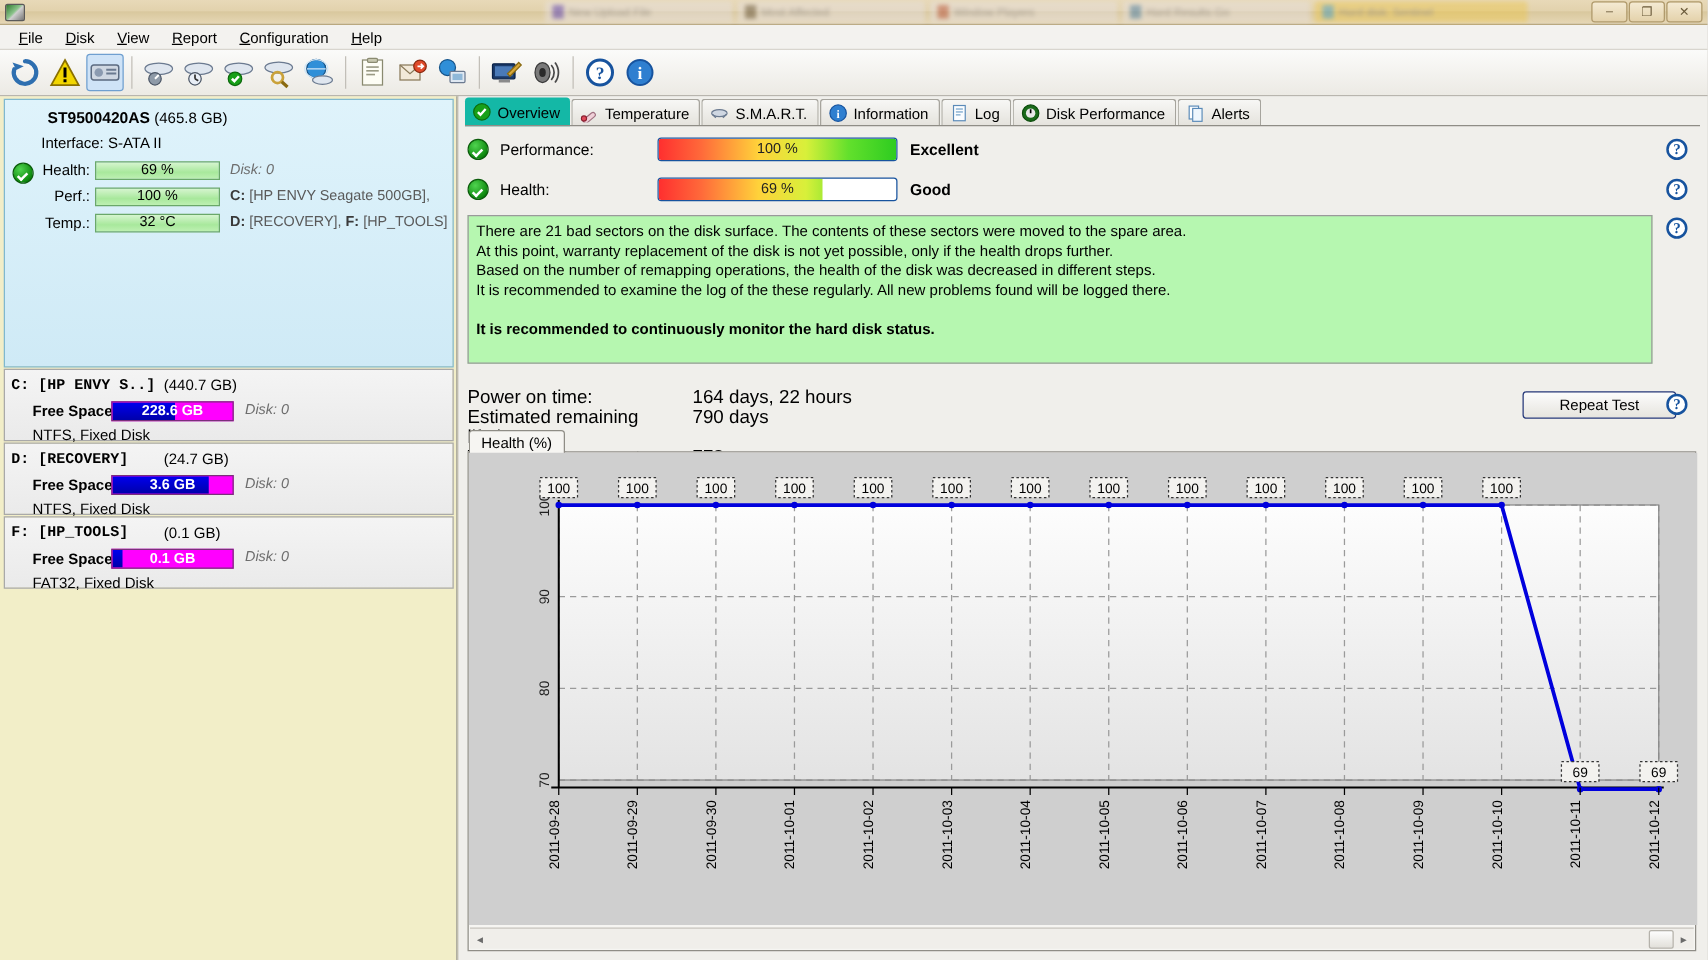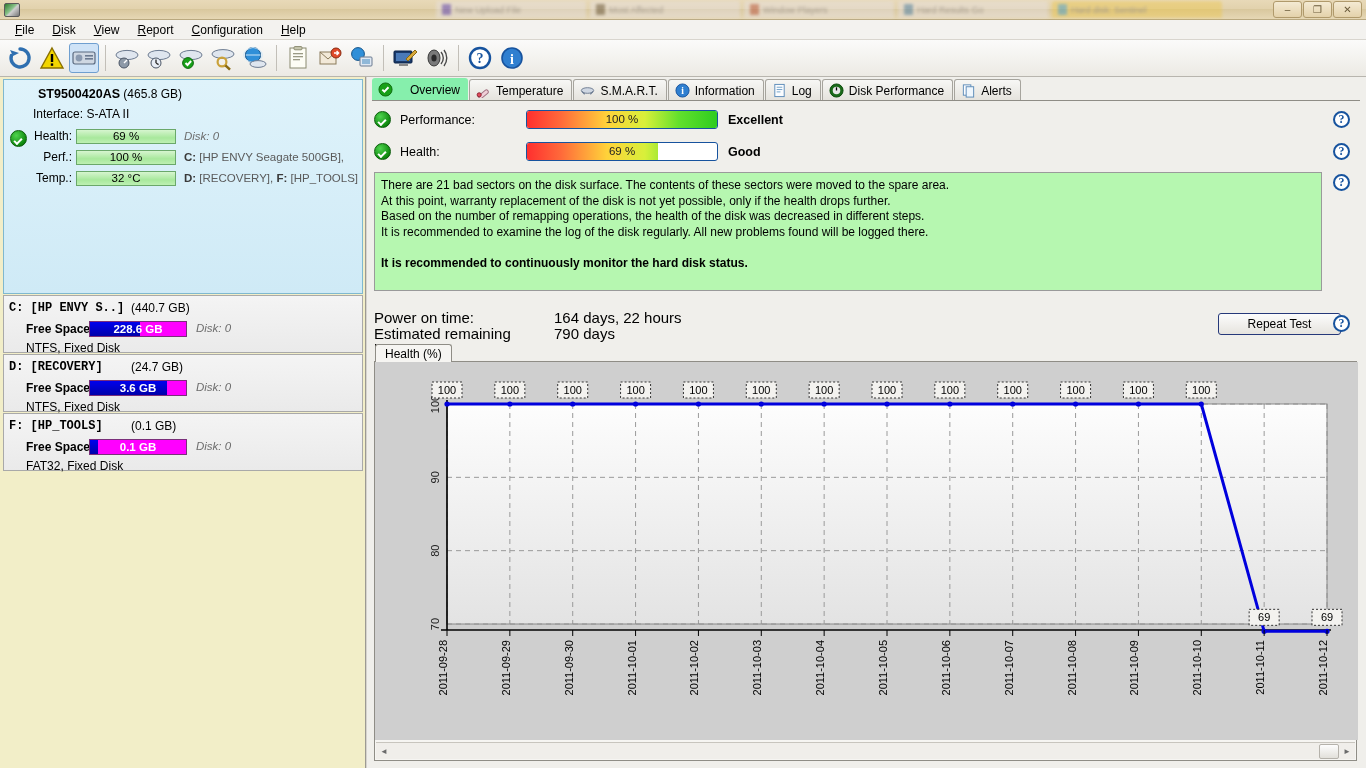--- a/index.html
+++ b/index.html
@@ -419,21 +419,21 @@
           <div class="lbl">0.1 GB</div>
         </div>
         <div class="ddisk">Disk: 0</div>
         <div class="dfs">FAT32, Fixed Disk</div>
       </div>
     </div>
 </div>
 
 <div id="rightpanel">
   <div id="tabbar">
-      <div class="tab active" style="background: #86efac; border: none; gap: 12px;">
+      <div class="tab active" style="background: #14b8a6; border: none;">
         <span class="ticon">
           <svg width="15" height="15" viewBox="0 0 16 16">
             <circle cx="8" cy="8" r="7" fill="#18a018" stroke="#0c6a0c"></circle>
             <path d="M4.6 8.2 l2.2 2.2 4.4-4.8" fill="none" stroke="#fff" stroke-width="2"></path>
           </svg>
         </span>
         <span>Overview</span>
       </div>
       <div class="tab">
         <span class="ticon">
@@ -514,21 +514,21 @@
       <div class="gtext">69 %</div>
     </div>
     <div class="gaugeverdict">Good</div>
   </div>
   <div style="position:absolute;left:966px;top:66px;" class="helpicon">?</div>
 
   <div id="msgbox" style="background: rgb(182, 247, 176);">
       <div>There are 21 bad sectors on the disk surface. The contents of these sectors were moved to the spare area.</div>
       <div>At this point, warranty replacement of the disk is not yet possible, only if the health drops further.</div>
       <div>Based on the number of remapping operations, the health of the disk was decreased in different steps.</div>
-      <div>It is recommended to examine the log of the disk regularly. All new problems found will be logged there.</div>
+      <div>It is recommended to examine the log of the these regularly. All new problems found will be logged there.</div>
       <div>&nbsp;</div>
       <div class="strong">It is recommended to continuously monitor the hard disk status.</div>
     </div>
   <div style="position:absolute;left:966px;top:97px;" class="helpicon">?</div>
 
   <div id="stats">
       <div class="row">
         <div class="k">Power on time:</div>
         <div class="v">164 days, 22 hours</div>
       </div>

